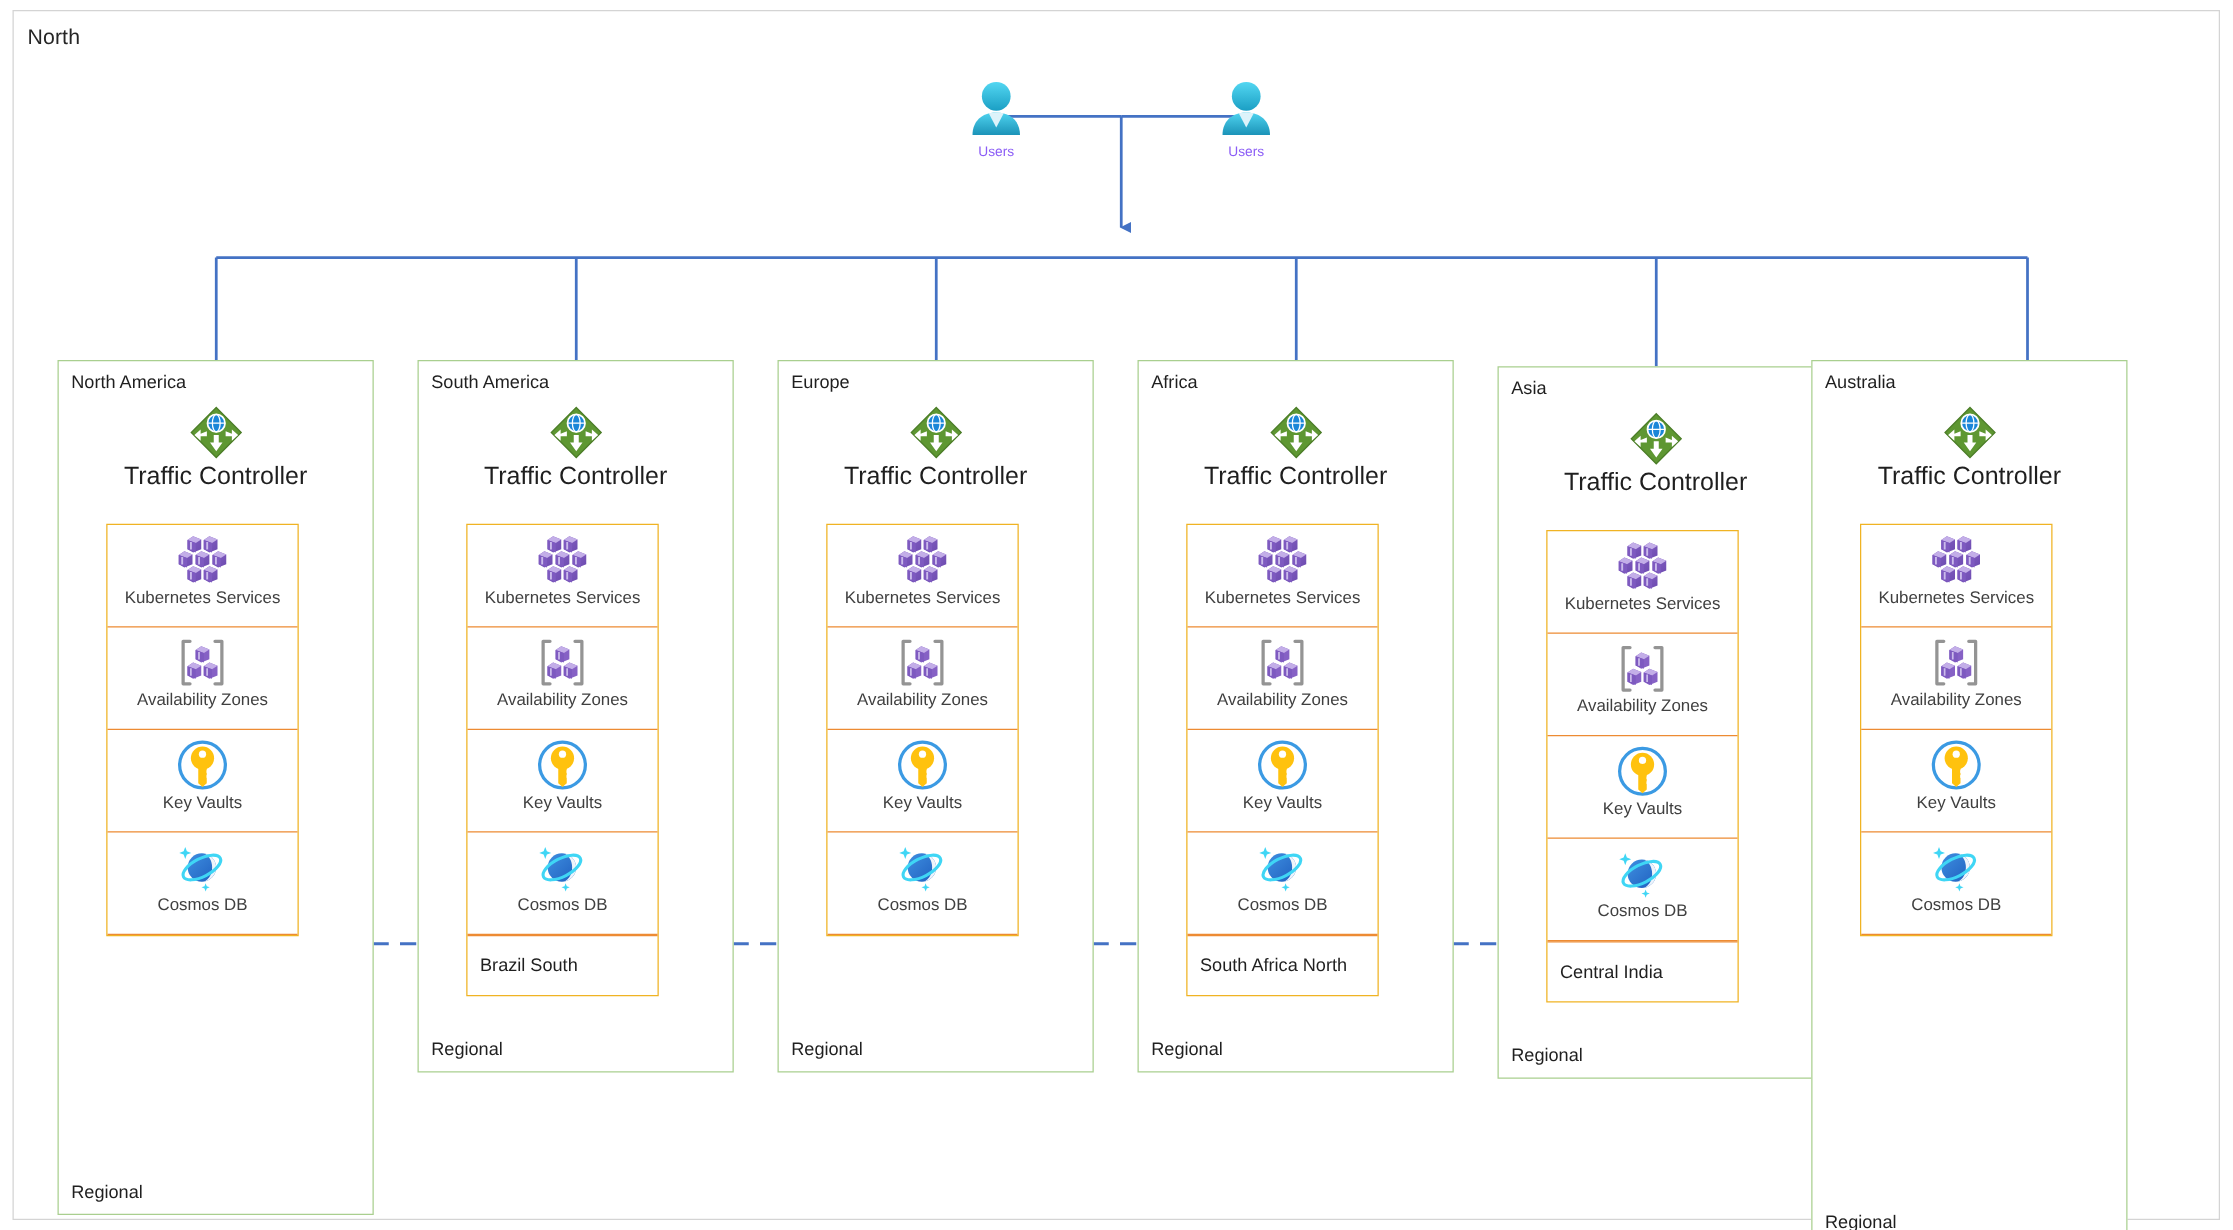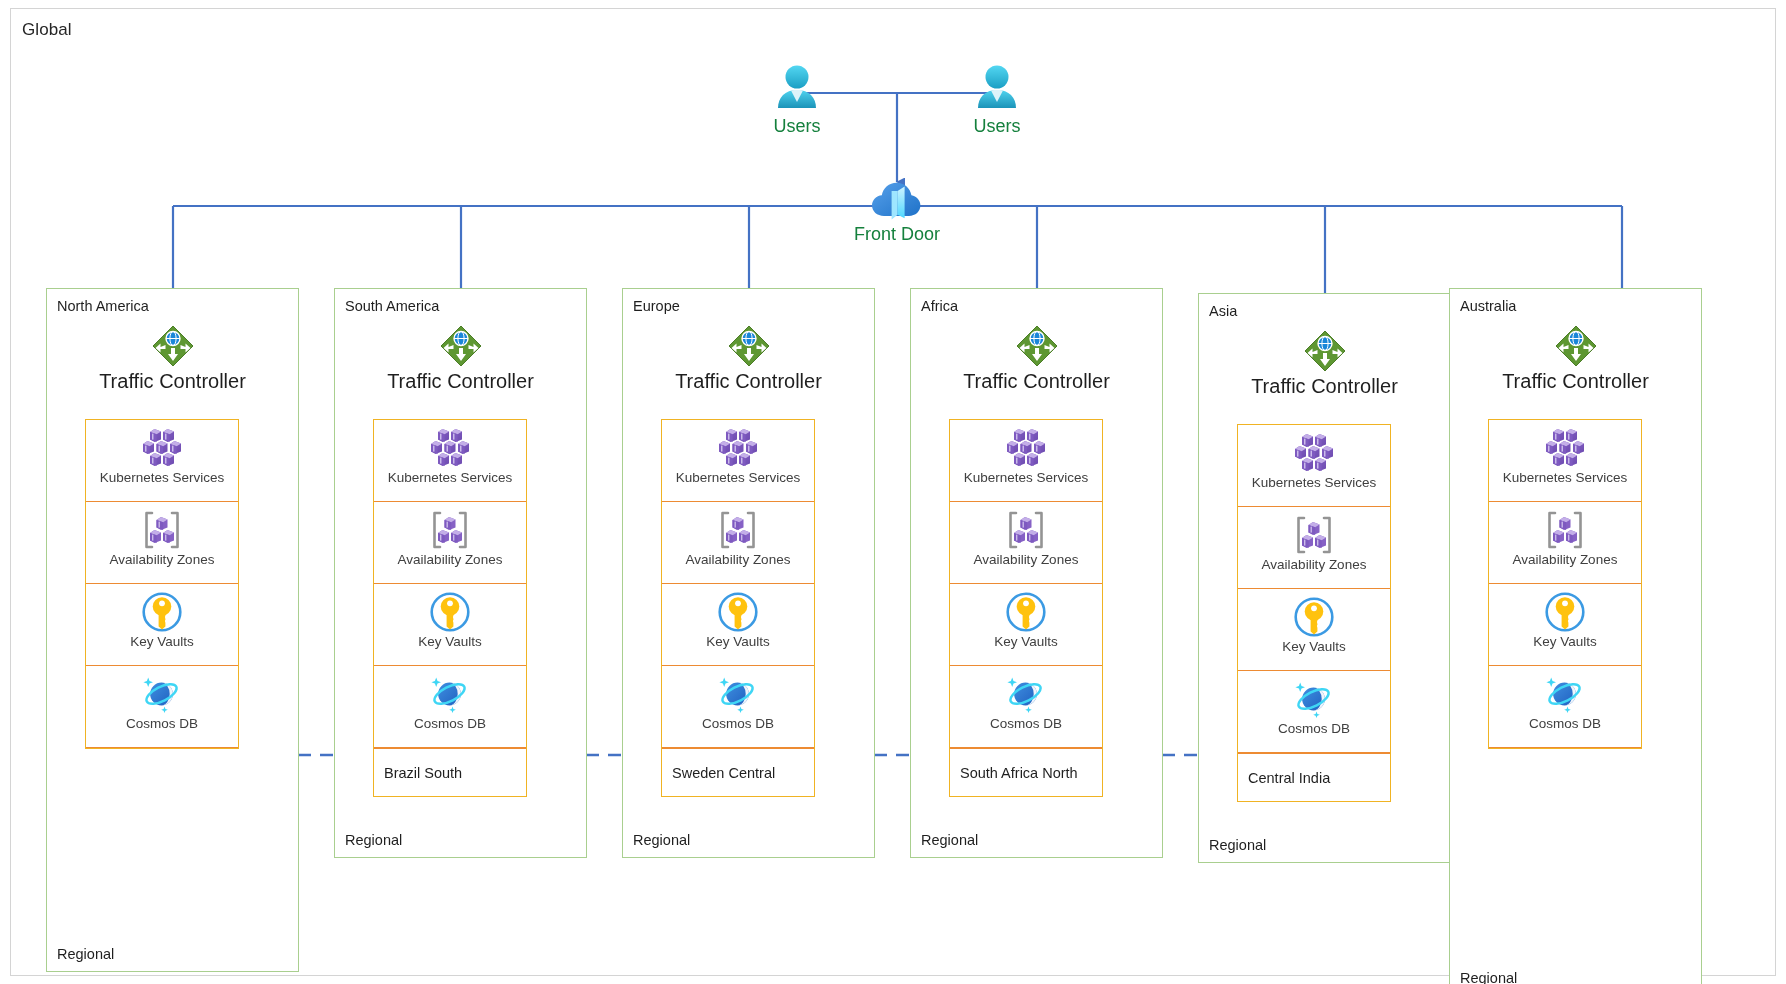--- a/index.html
+++ b/index.html
@@ -43,21 +43,21 @@
   }
 
   
   .topnode {
     position: absolute;
     text-align: center;
     width: 120px;
   }
   .topnode .tn-ico { height: 52px; display:flex; align-items:center; justify-content:center; }
   .topnode .tn-lbl {
-    font-size: 18px; color: #15803d;
+    font-size: 11px; color: #8b5cf6;
     margin-top: 2px; white-space: nowrap;
   }
 
   
   .region {
     position: absolute;
     border: 1px solid #a9cf8f;
     background: #ffffff;
   }
   .region-title {
@@ -115,21 +115,21 @@
   .azregion span { font-size: 14.5px; color:#1f1f1f; white-space: nowrap; }
 
   svg { display:block; overflow: visible; }
 </style>
 </head>
 <body>
 
 <div id="canvas">
 
   <div class="global-frame"></div>
-  <div class="global-label">Global</div>
+  <div class="global-label">North</div>
 
   <svg id="wires" viewBox="0 0 1786 984">
     <defs>
       <marker id="arrowDown" markerWidth="9" markerHeight="9" refX="4.5" refY="8" orient="auto" markerUnits="userSpaceOnUse">
         <path d="M0,0 L9,0 L4.5,9 Z" fill="#4472c4"></path>
       </marker>
       <marker id="arrowLeft" markerWidth="11" markerHeight="11" refX="10" refY="5.5" orient="auto" markerUnits="userSpaceOnUse">
         <path d="M11,0 L11,11 L0,5.5 Z" fill="#4472c4"></path>
       </marker>
       <marker id="arrowRight" markerWidth="11" markerHeight="11" refX="10" refY="5.5" orient="auto" markerUnits="userSpaceOnUse">
@@ -196,40 +196,20 @@
     <div class="tn-ico">
       <svg width="46" height="48" viewBox="0 0 46 48">
         <circle cx="23" cy="13" r="11.5" fill="url(#ug1)"></circle>
         <path d="M23 26 C11 26 4 33.5 4 44 L42 44 C42 33.5 35 26 23 26 Z" fill="url(#ug2)"></path>
         <path d="M17 26.5 L23 38 L29 26.5 C27.2 26.1 25.2 26 23 26 C20.8 26 18.8 26.1 17 26.5 Z" fill="#ddf3fa"></path>
       </svg>
     </div>
     <div class="tn-lbl">Users</div>
   </div>
 
-  <div class="topnode" style="left:837px; top:178px;">
-    <div class="tn-ico" style="height:44px;">
-      <svg width="54" height="44" viewBox="0 0 54 44">
-        <defs>
-          <linearGradient id="fdc" x1="0" y1="0" x2="1" y2="1">
-            <stop offset="0" stop-color="#56a0ea"></stop>
-              <stop offset="1" stop-color="#1f72c8"></stop>
-          </linearGradient>
-          <linearGradient id="fdd" x1="0" y1="0" x2="0" y2="1">
-            <stop offset="0" stop-color="#cdf3ff"></stop>
-              <stop offset="1" stop-color="#4fd8ff"></stop>
-          </linearGradient>
-        </defs>
-        <path d="M14 38 C7 38 2 33.4 2 27.6 C2 22.2 6.3 17.8 11.8 17.3 C12.9 10.2 19.1 4.8 26.6 4.8 C34.1 4.8 40.3 10.2 41.4 17.3 C46.5 18 50.4 22.3 50.4 27.6 C50.4 33.4 45.6 38 38.8 38 Z" fill="url(#fdc)"></path>
-        <path d="M21.6 13 L21.6 41.5 L27.6 36.8 L27.6 13 Z" fill="#9fe6ff"></path>
-        <path d="M27.6 13 L34.6 8.6 L34.6 40.2 L27.6 36.8 Z" fill="url(#fdd)"></path>
-      </svg>
-    </div>
-    <div class="tn-lbl">Front Door</div>
-  </div>
 
   <div id="regions-host">
       <div class="region" style="left: 46px; top: 288px; width: 253px; height: 684px;">
         <div class="region-title">North America</div>
         <div class="tc">
           <div class="tc-ico">
   <svg width="44" height="44" viewBox="0 0 44 44">
     <path d="M22 2 L42 22 L22 42 L2 22 Z" fill="#5e9732"></path>
     <path d="M22 2 L42 22 L22 42 L2 22 Z" fill="none" stroke="#4b7d27" stroke-width="1"></path>
     <g fill="#ffffff">
@@ -695,23 +675,20 @@
     <path d="M22.5 9.6 A11.4 11.4 0 0 1 22.5 32.4 A8.2 11.4 0 0 0 22.5 9.6 Z" fill="#eef4fb"></path>
     <ellipse cx="22.5" cy="21" rx="16.5" ry="7.2" fill="none" stroke="#3fd6f5" stroke-width="2.5" transform="rotate(-27 22.5 21)"></ellipse>
     <g fill="#3fd6f5">
       <path d="M9.2 4.5 L10.5 8.0 L14 9.3 L10.5 10.6 L9.2 14.1 L7.9 10.6 L4.4 9.3 L7.9 8.0 Z"></path>
       <path d="M25.5 33.5 L26.4 35.9 L28.8 36.8 L26.4 37.7 L25.5 40.1 L24.6 37.7 L22.2 36.8 L24.6 35.9 Z"></path>
     </g>
   </svg>
 </div>
             <div class="svc-lbl">Cosmos DB</div>
           </div>
-          <div class="azregion">
-            <span>Sweden Central</span>
-          </div>
         </div>
         <div class="region-foot">Regional</div>
       </div>
       <div class="region" style="left: 910px; top: 288px; width: 253px; height: 570px;">
         <div class="region-title">Africa</div>
         <div class="tc">
           <div class="tc-ico">
   <svg width="44" height="44" viewBox="0 0 44 44">
     <path d="M22 2 L42 22 L22 42 L2 22 Z" fill="#5e9732"></path>
     <path d="M22 2 L42 22 L22 42 L2 22 Z" fill="none" stroke="#4b7d27" stroke-width="1"></path>

